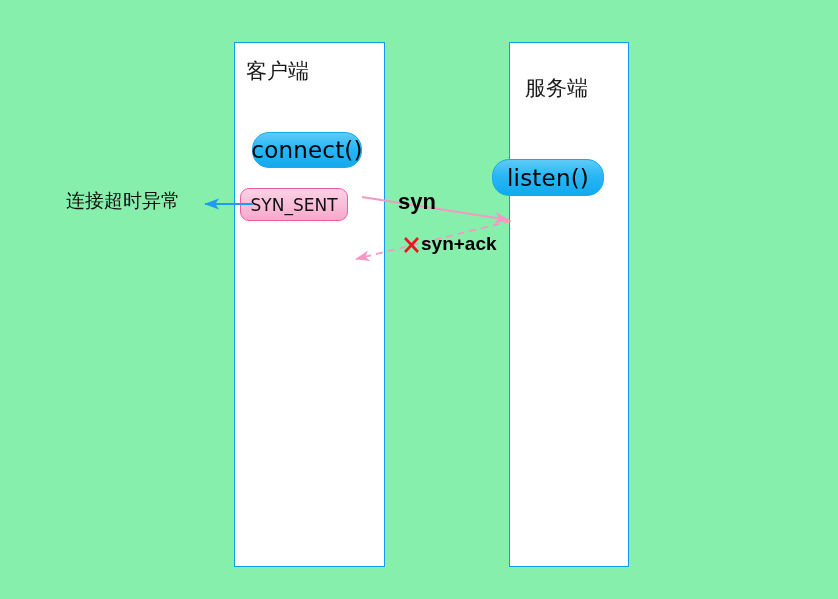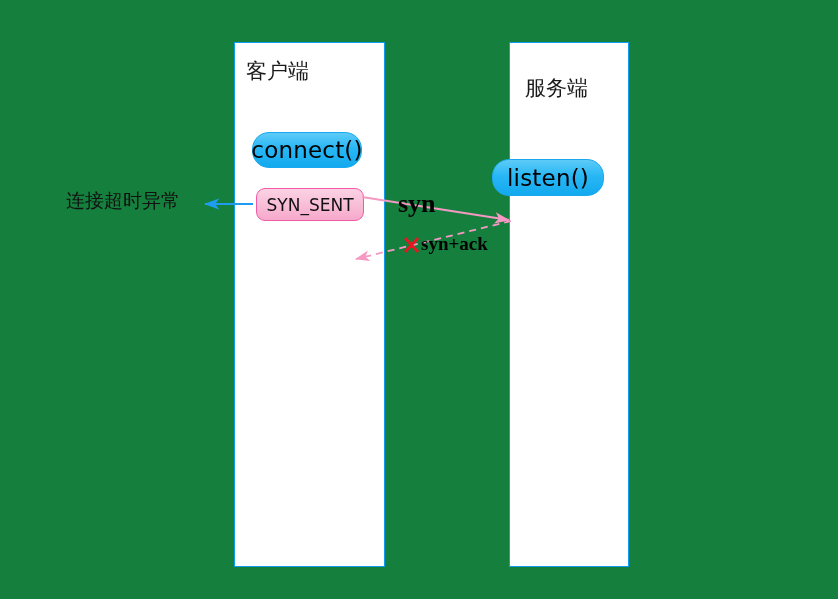--- a/index.html
+++ b/index.html
@@ -7,21 +7,21 @@
     padding: 0;
     background: #ffffff;
   }
   body {
     font-family: "Liberation Sans", "DejaVu Sans", sans-serif;
   }
   #canvas {
     position: relative;
     width: 838px;
     height: 599px;
-    background: #15803d;
+    background: #86efac;
     overflow: hidden;
   }
   svg.layer {
     position: absolute;
     left: 0;
     top: 0;
     width: 838px;
     height: 599px;
     pointer-events: none;
   }
@@ -67,31 +67,31 @@
     box-sizing: border-box;
     border-radius: 9px;
     border: 1.4px solid #f25aa8;
     background: linear-gradient(180deg, #fbd2e4 0%, #f9c2da 40%, #f7a9cb 100%);
     color: #111111;
     display: flex;
     align-items: center;
     justify-content: center;
     font-family: "DejaVu Sans", "Liberation Sans", sans-serif;
   }
-  #box-syn-sent { left: 256px; top: 188px; width: 108px; height: 33px; font-size: 17px; }
+  #box-syn-sent { left: 240px; top: 188px; width: 108px; height: 33px; font-size: 17px; }
   #box-syn-recv { left: 514px; top: 206px; width: 112px; height: 30px; font-size: 15px; }
 
   .edge-label {
     position: absolute;
     color: #000000;
     white-space: nowrap;
     line-height: 1;
-    font-family: Liberation Serif, serif;
+    font-family: Liberation Sans, sans-serif;
   }
-  #label-syn      { left: 398px; top: 191px; font-size: 26px; font-weight: bold; }
+  #label-syn      { left: 398px; top: 191px; font-size: 22px; font-weight: bold; }
   #label-synack   { left: 421px; top: 234px; font-size: 19px; font-weight: bold; }
   #label-timeout  { left: 66px;  top: 191px; font-size: 19px; color: #111111; }
 </style>
 </head>
 <body>
 
 <div id="canvas">
 
   <div class="lane" id="lane-client"></div>
   <div class="lane" id="lane-server"></div>

